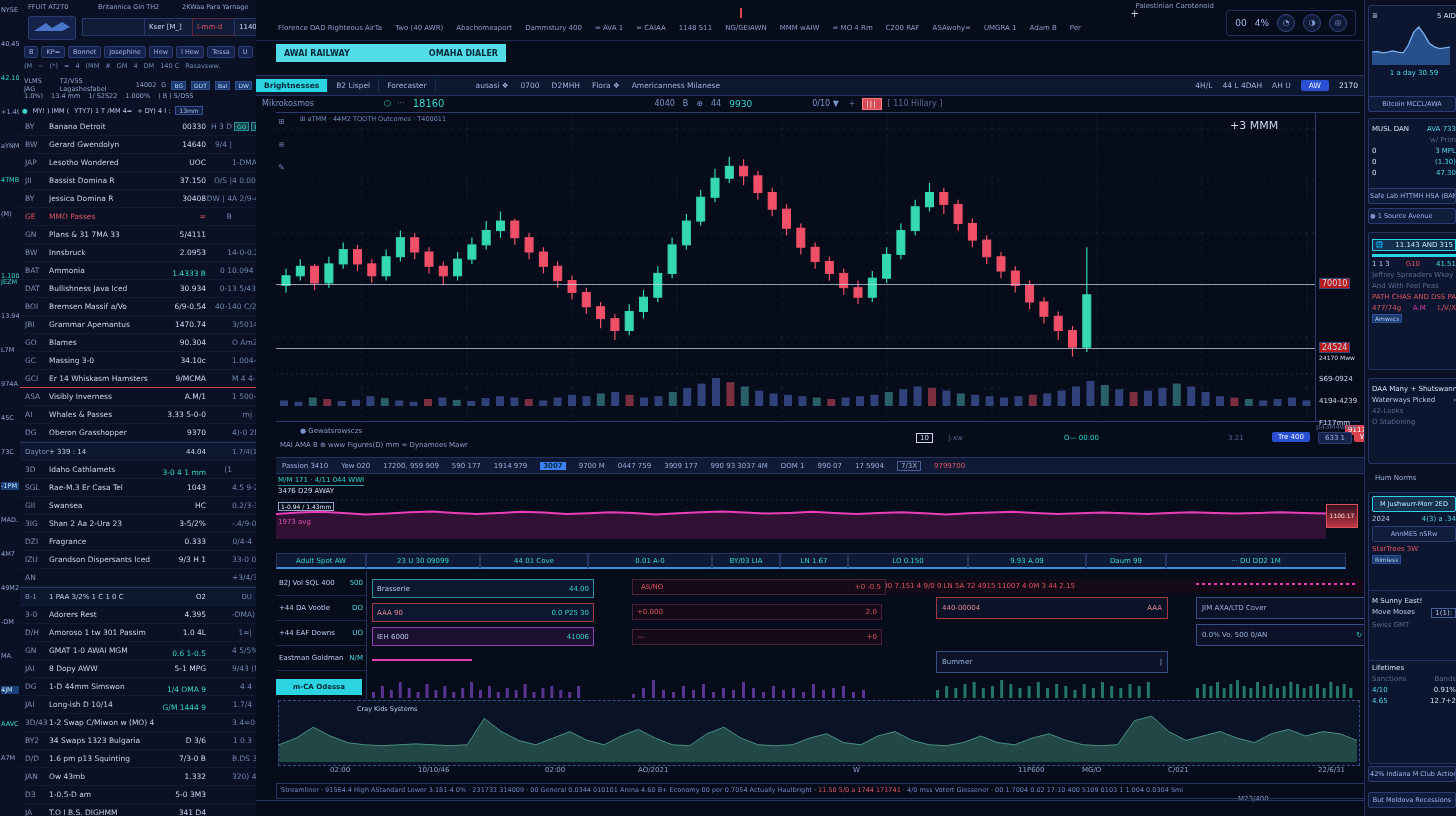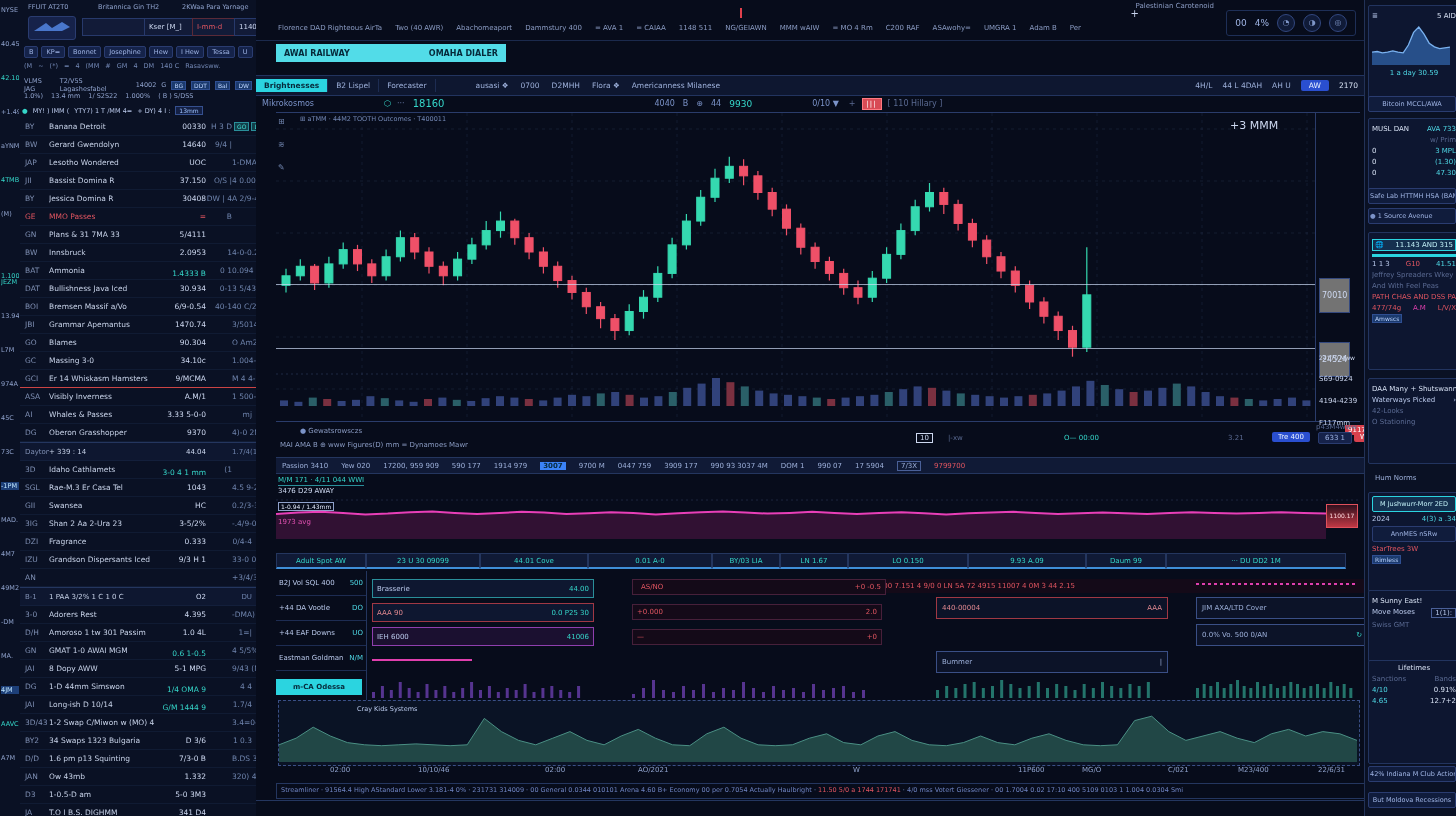--- a/index.html
+++ b/index.html
@@ -57,21 +57,21 @@
   .tb-right{position:absolute;right:6px;display:flex;gap:10px;align-items:center;color:#9db0da;}
   .bluebtn{background:#2a4fd0;color:#eaf2ff;padding:1px 8px;font-size:7.5px;border-radius:2px;}
   #symbolrow{position:absolute;left:0;top:95px;width:1108px;height:17px;display:flex;align-items:center;font-size:8px;}
   .sellbtn{background:#d84b55;border:1px solid #ff7a82;color:#fff;font-size:7px;letter-spacing:1px;padding:1px 4px;margin:0 6px;}
   
   #chart{position:absolute;left:20px;top:112px;width:1084px;height:330px;border-top:1px solid #2a3c6b;}
   #chart .axisline{position:absolute;left:1039px;top:0;width:1px;height:308px;background:#2a3c6b;}
   #chart .baseline{position:absolute;left:0;top:308px;width:1084px;height:1px;background:#2a3c6b;}
   .hline{position:absolute;left:0;width:1039px;height:1px;background:rgba(205,220,245,.7);}
   .pricelab{position:absolute;left:1043px;font-size:8px;color:#cdd8f0;white-space:nowrap;}
-  .pricelab.box{background:#737373;border:1px solid #34497f;padding:12px 2px;}
+  .pricelab.box{background:#b91c1c;border:1px solid #34497f;padding:0 2px;}
   .legend{position:absolute;left:24px;top:2px;font-size:6.5px;color:#7388b5;white-space:nowrap;}
   .drawtools{position:absolute;left:2px;top:4px;width:14px;display:flex;flex-direction:column;gap:14px;color:#6f84ad;font-size:8px;}
   .redtag{position:absolute;left:1041px;top:312px;background:#d8414d;color:#fff;font-size:7px;padding:1px 3px;margin-left:28px;}
   
   #chartfooter{position:absolute;left:20px;top:425px;width:1084px;height:30px;font-size:7px;color:#8b9cc4;}
   .cf-box{position:absolute;left:640px;top:8px;border:1px solid #cdd8f0;color:#cdd8f0;font-size:7px;padding:0 3px;}
   .cf-btn{position:absolute;top:7px;font-size:7px;padding:1px 6px;border-radius:2px;}
   #statrow{position:absolute;left:20px;top:457px;width:1084px;height:15px;background:#101a36;border-top:1px solid #24365f;border-bottom:1px solid #24365f;display:flex;align-items:center;gap:13px;padding:0 6px;font-size:7px;color:#9db0da;white-space:nowrap;overflow:hidden;}
   .st-cyanbox{background:#3b82f6;color:#06293a;padding:0 3px;font-weight:bold;}
   .st-frame{border:1px solid #4a6098;padding:0 3px;}
@@ -1013,21 +1013,21 @@
     </div>
     <div id="xlabels">
         <span style="left: 54px;">02:00</span>
         <span style="left: 142px;">10/10/46</span>
         <span style="left: 269px;">02:00</span>
         <span style="left: 362px;">AO/2021</span>
         <span style="left: 577px;">W</span>
         <span style="left: 742px;">11P600</span>
         <span style="left: 806px;">MG/O</span>
         <span style="left: 892px;">C/021</span>
-        <span style="left: 962px;">M23/400</span>
+        <span style="left: 962px; margin-top: 29px;">M23/400</span>
         <span style="left: 1042px;">22/6/31</span>
       </div>
 
     <div id="statusbar">
       <span>Streamliner · 91564.4 High AStandard Lower 3.181-4 0% · 231731 314009 · 00 General 0.0344 010101 Arena 4.60 B+ Economy 00 per 0.7054 Actually Haulbright · </span><span class="st-red">11.50  5/0 a 1744 171741 </span><span>· 4/0 mss Votert Giessener · 00 1.7004 0.02 17:10 400 5109 0103 1 1.004 0.0304 Smi</span>
     </div>
     <div id="mainbotline"></div>
   </div>
 
   <div id="rightbar" class="abs">
@@ -1130,21 +1130,21 @@
         </div>
       <div class="rrow">
           <span>Move Moses</span>
           <span class="st-frame">1(1):</span>
         </div>
       <div class="rrow dim">
           <span>Swiss GMT</span>
         </div>
     </div>
     <div class="rcard" style="top:660px;height:96px">
-      <div style="text-align:center" class="wht">Lifetimes</div>
+      <div style="text-align:left" class="wht">Lifetimes</div>
       <div class="rrow dim">
           <span>Sanctions</span>
           <span>Bands</span>
         </div>
       <div id="rp-liferows">
           <div class="rrow">
             <span class="cyan">4/10</span>
             <span class="wht">0.91%</span>
           </div>
           <div class="rrow">

